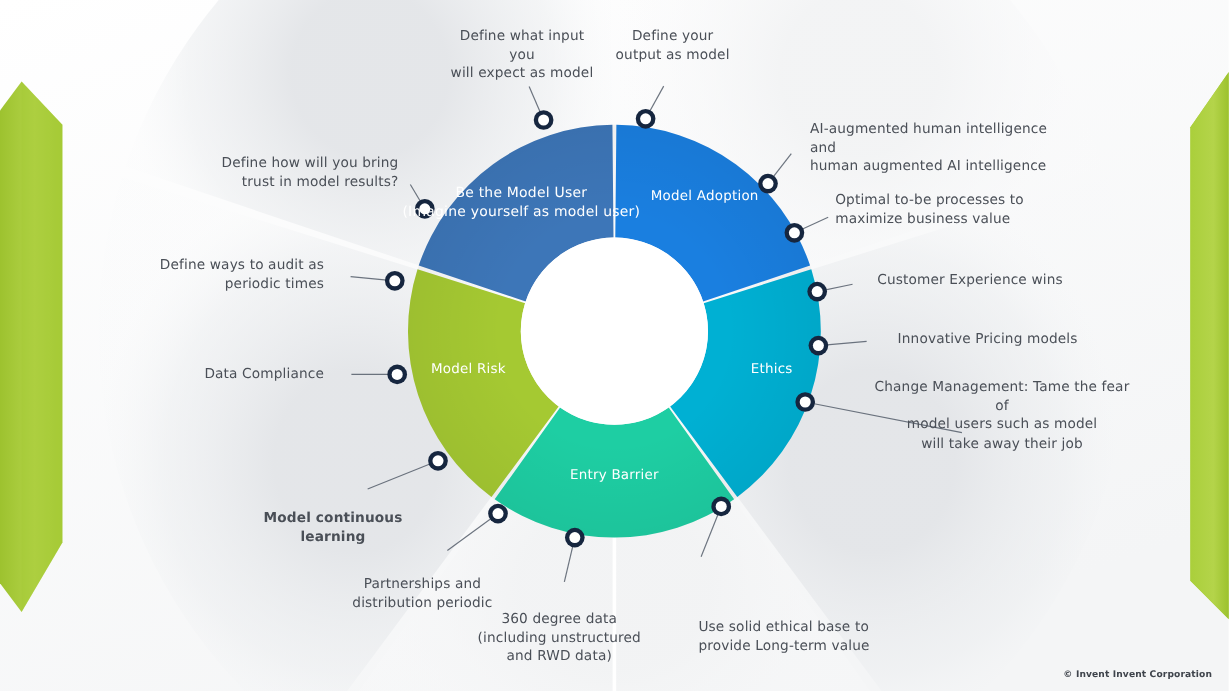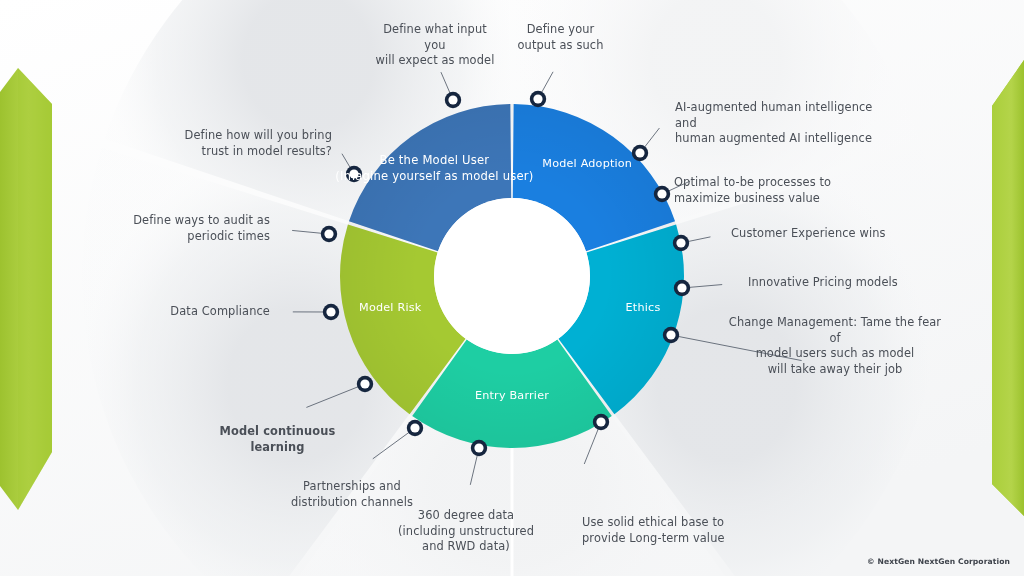--- a/index.html
+++ b/index.html
@@ -190,40 +190,40 @@
       <div class="seg-label" style="width: 200px; left: 543px; top: 299.554px;">Ethics</div>
       <div class="seg-label" style="width: 200px; left: 412px; top: 388px;">Entry Barrier</div>
       <div class="seg-label" style="width: 200px; left: 290.265px; top: 299.554px;">Model Risk</div>
     </div>
 
 
   <div id="callout-labels">
       <div class="lbl c" style="left: 371px; top: 22px; width: 128px;">Define what input you
 will expect as model</div>
       <div class="lbl c" style="left: 508px; top: 22px; width: 105px;">Define your
-output as such</div>
+output as model</div>
       <div class="lbl l" style="left: 675px; top: 100px; width: 205px;">AI-augmented human intelligence and
 human augmented AI intelligence</div>
-      <div class="lbl l" style="left: 674px; top: 159px; width: 160px; margin-top: 16px;">Optimal to-be processes to
+      <div class="lbl l" style="left: 696px; top: 159px; width: 160px;">Optimal to-be processes to
 maximize business value</div>
       <div class="lbl l" style="left: 731px; top: 226px; width: 160px;">Customer Experience wins</div>
       <div class="lbl l" style="left: 748px; top: 275px; width: 160px;">Innovative Pricing models</div>
       <div class="lbl c" style="left: 722px; top: 315px; width: 226px;">Change Management: Tame the fear of
 model users such as model
 will take away their job</div>
       <div class="lbl l" style="left: 582px; top: 469px; width: 170px; margin-top: 46px;">Use solid ethical base to
 provide Long-term value</div>
       <div class="lbl c" style="left: 381px; top: 508px; width: 170px;">360 degree data
 (including unstructured
 and RWD data)</div>
       <div class="lbl c" style="left: 277px; top: 479px; width: 150px;">Partnerships and
-distribution channels</div>
+distribution periodic</div>
       <div class="lbl c" style="left: 206px; top: 424px; width: 143px; font-weight: bold;">Model continuous
 learning</div>
       <div class="lbl r" style="left: 120px; top: 304px; width: 150px;">Data Compliance</div>
       <div class="lbl r" style="left: 110px; top: 213px; width: 160px;">Define ways to audit as
 periodic times</div>
       <div class="lbl r" style="left: 160px; top: 128px; width: 172px;">Define how will you bring
 trust in model results?</div>
     </div>
 
-  <div id="copyright">© NextGen NextGen Corporation</div>
+  <div id="copyright">© Invent Invent Corporation</div>
 </div>
 
 </body></html>

